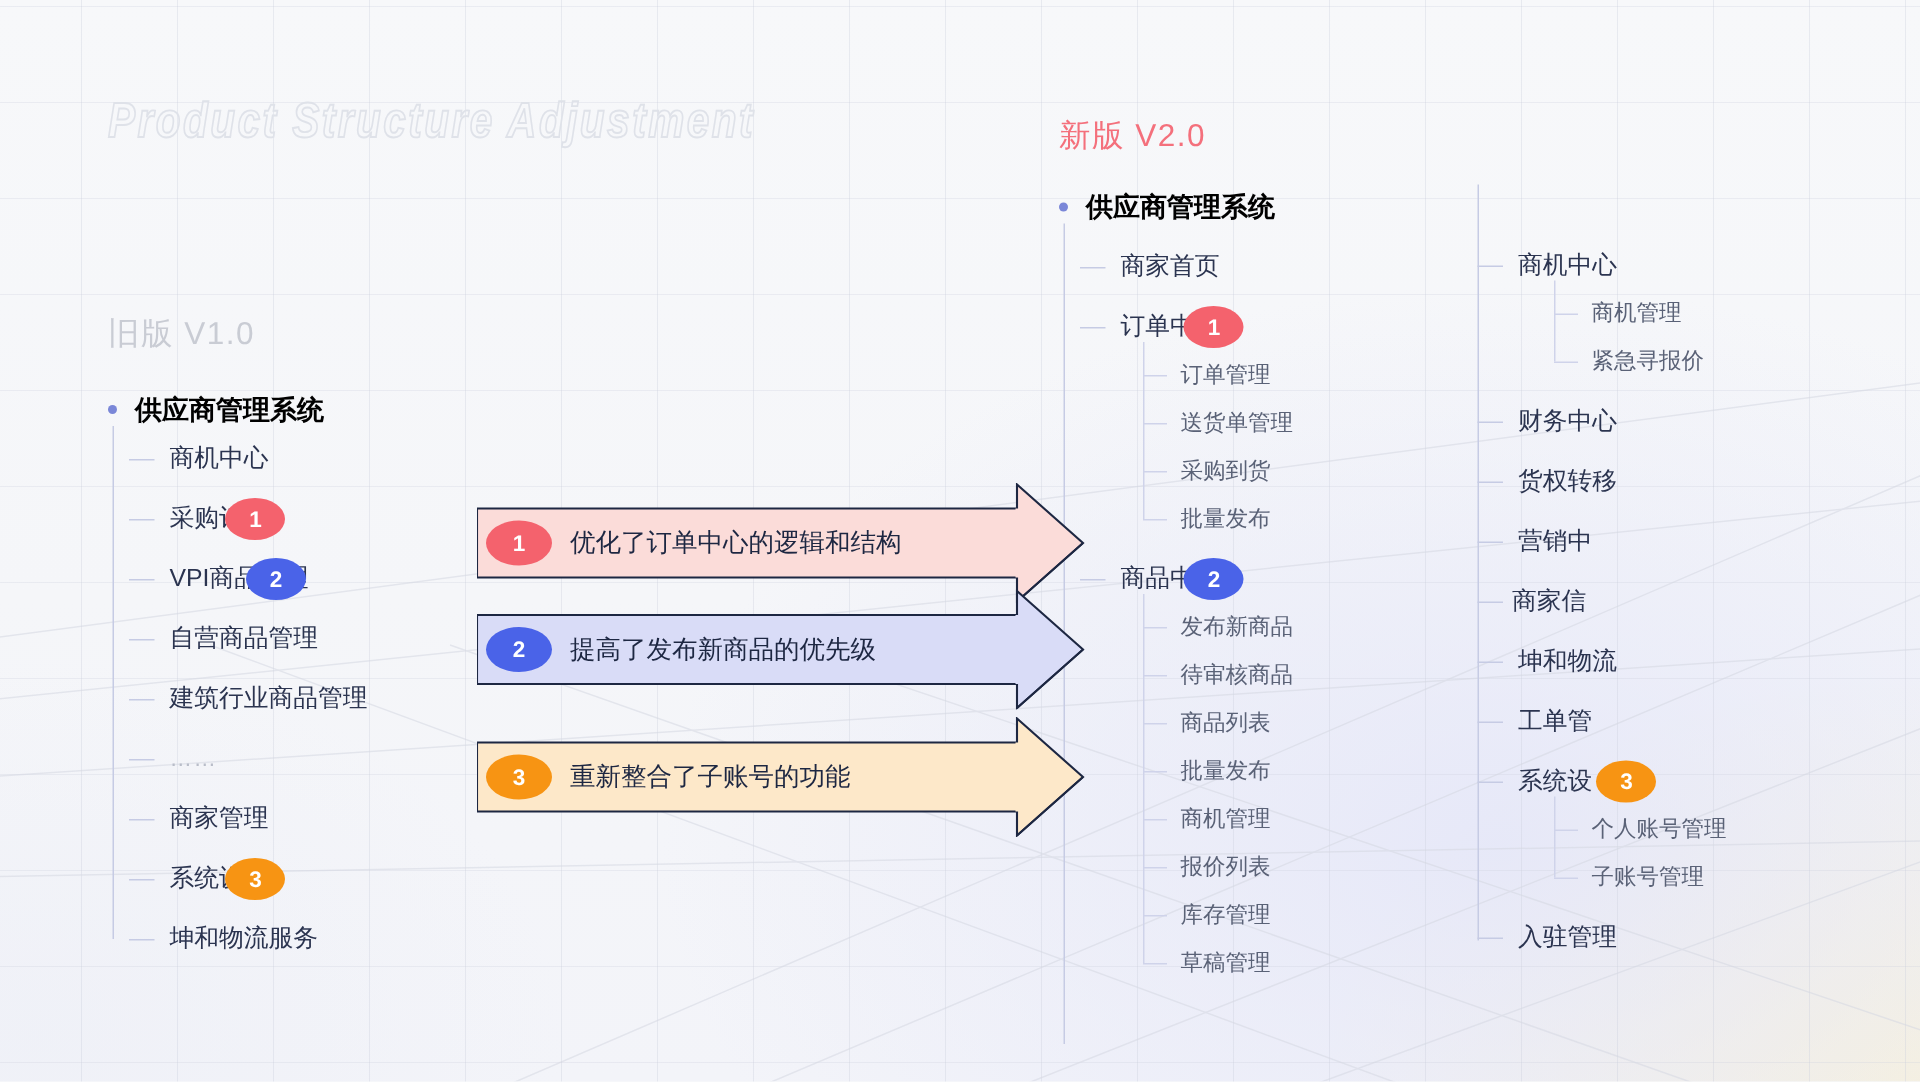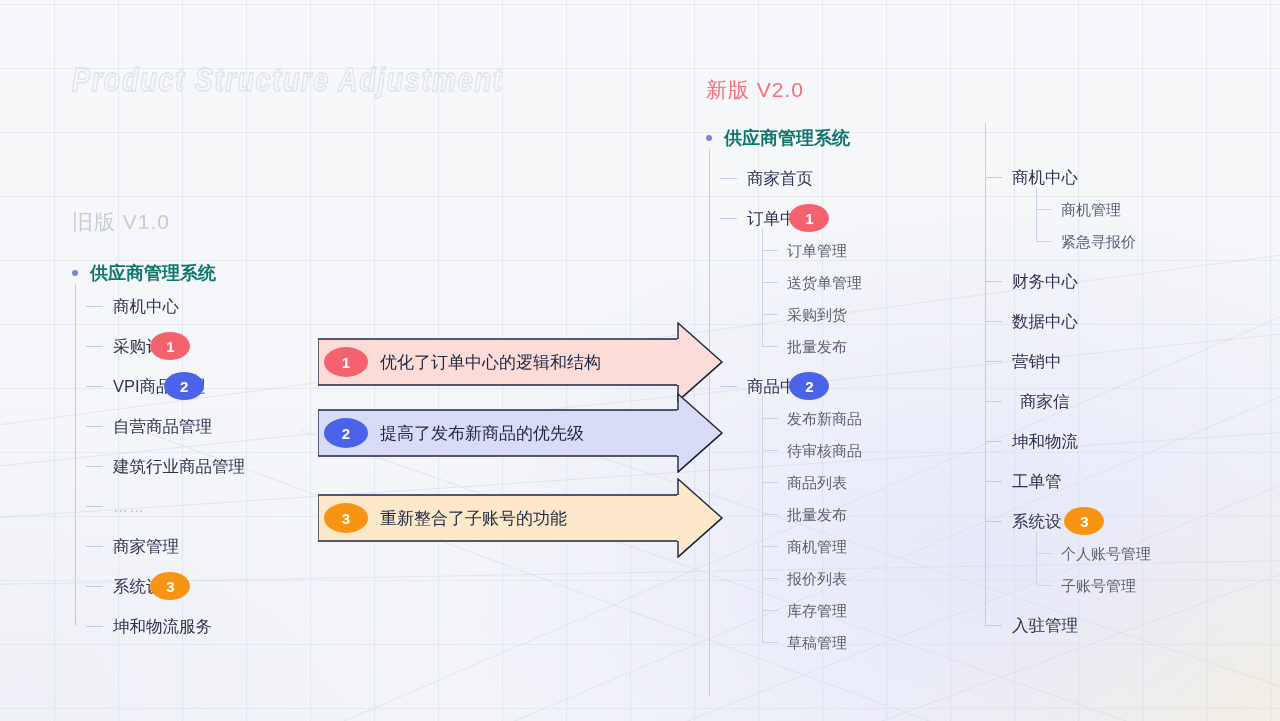--- a/index.html
+++ b/index.html
@@ -54,21 +54,21 @@
   
   .tree { position:absolute; }
   .root-row { position:relative; height:30px; white-space:nowrap; }
   .root-dot {
     position:absolute; left:0; top:12px;
     width:6px; height:6px; border-radius:50%;
     background:#7a87d8;
   }
   .root-label {
     position:absolute; left:18px; top:0;
-    font-size:18px; font-weight:bold; color:#0f766e;
+    font-size:18px; font-weight:bold; color:#000000;
     line-height:30px; white-space:nowrap;
   }
 
   .branch { position:absolute; left:3px; top:26px; width:1.4px; background:#c6cbe4; }
 
   .node { position:absolute; white-space:nowrap; }
   .node .tick {
     position:absolute; left:0; top:50%;
     width:17px; height:1.4px; background:#c6cbe4;
   }
@@ -276,29 +276,29 @@
       <span class="tick"></span>
       <span class="txt">紧急寻报价</span>
     </div>
     <div class="sub-branch" style="left: 40px; top: 64px; height: 54px;"></div>
     <div class="node l1" style="top: 147px; left: 0px; height: 22px;">
       <span class="tick" style="left: -11px; width: 17px;"></span>
       <span class="txt" style="left: 16px;">财务中心</span>
     </div>
     <div class="node l1" style="top: 187px; left: 0px; height: 22px;">
       <span class="tick" style="left: -11px; width: 17px;"></span>
-      <span class="txt" style="left: 16px;">数据中心</span>
+      <span class="txt" style="left: 16px;">货权转移</span>
     </div>
     <div class="node l1" style="top: 227px; left: 0px; height: 22px;">
       <span class="tick" style="left: -11px; width: 17px;"></span>
       <span class="txt" style="left: 16px;">营销中</span>
     </div>
     <div class="node l1" style="top: 267px; left: 0px; height: 22px;">
       <span class="tick" style="left: -11px; width: 17px;"></span>
-      <span class="txt" style="left: 24px;">商家信</span>
+      <span class="txt" style="left: 12px;">商家信</span>
     </div>
     <div class="node l1" style="top: 307px; left: 0px; height: 22px;">
       <span class="tick" style="left: -11px; width: 17px;"></span>
       <span class="txt" style="left: 16px;">坤和物流</span>
     </div>
     <div class="node l1" style="top: 347px; left: 0px; height: 22px;">
       <span class="tick" style="left: -11px; width: 17px;"></span>
       <span class="txt" style="left: 16px;">工单管</span>
     </div>
     <div class="node l1" style="top: 387px; left: 0px; height: 22px;">

